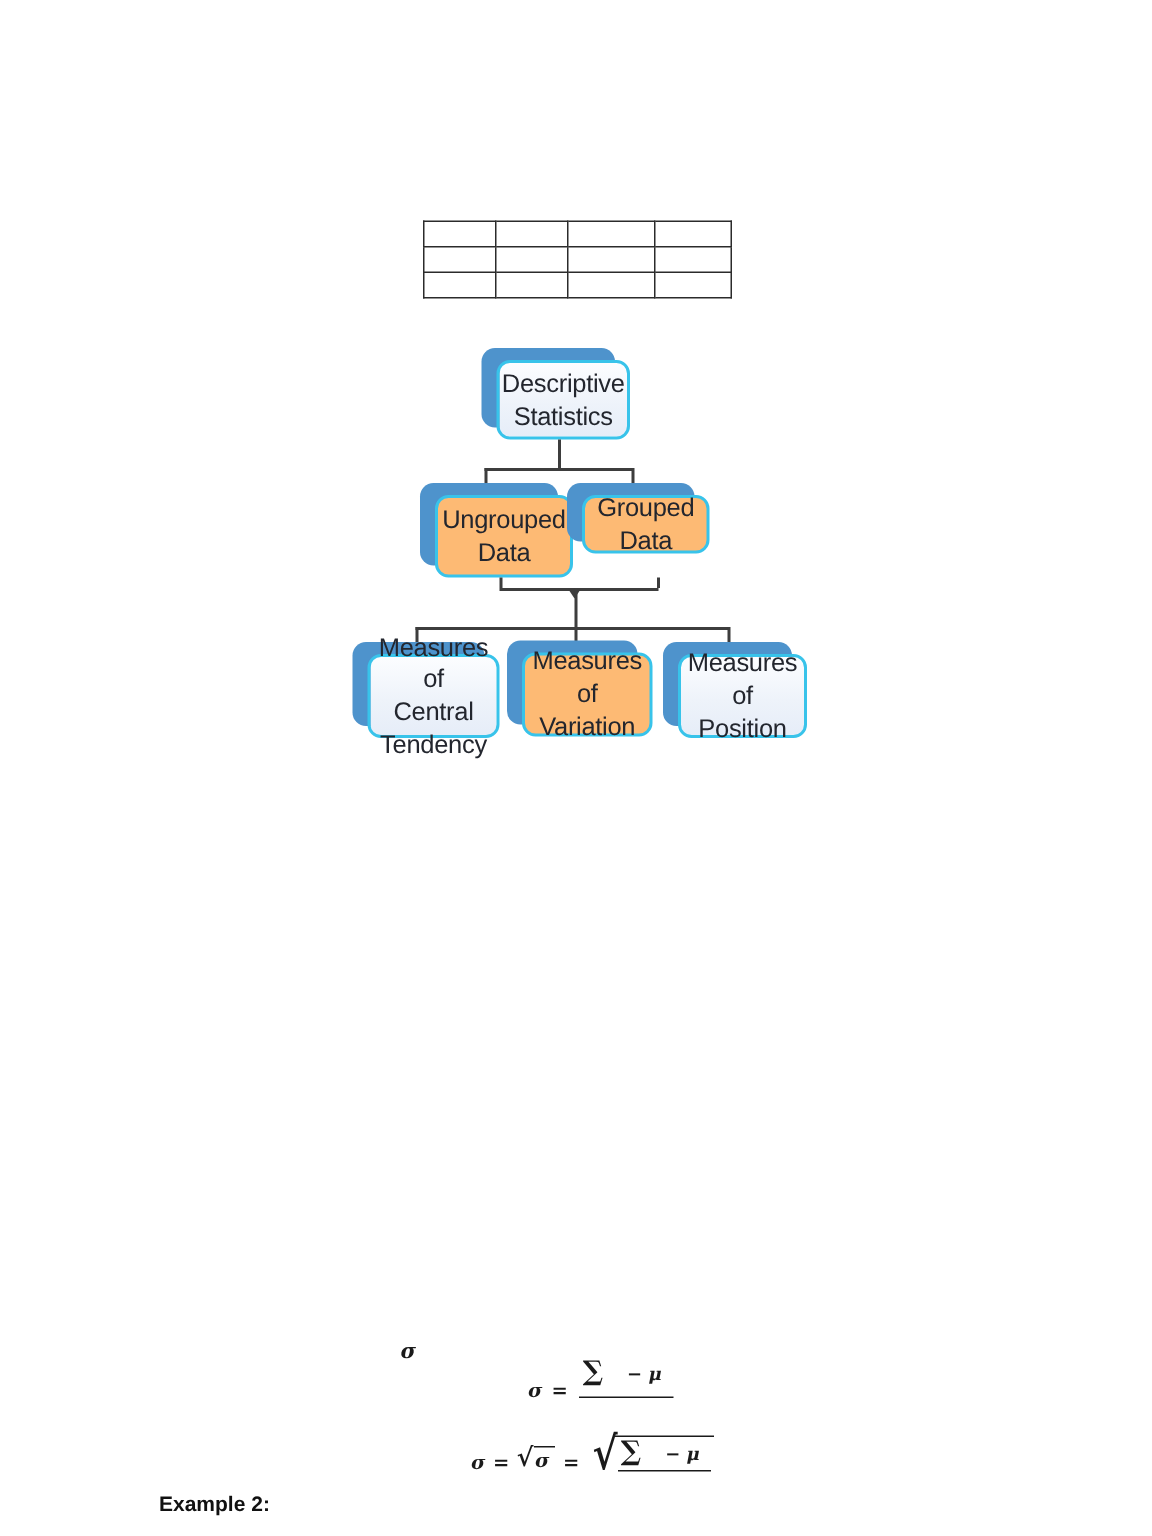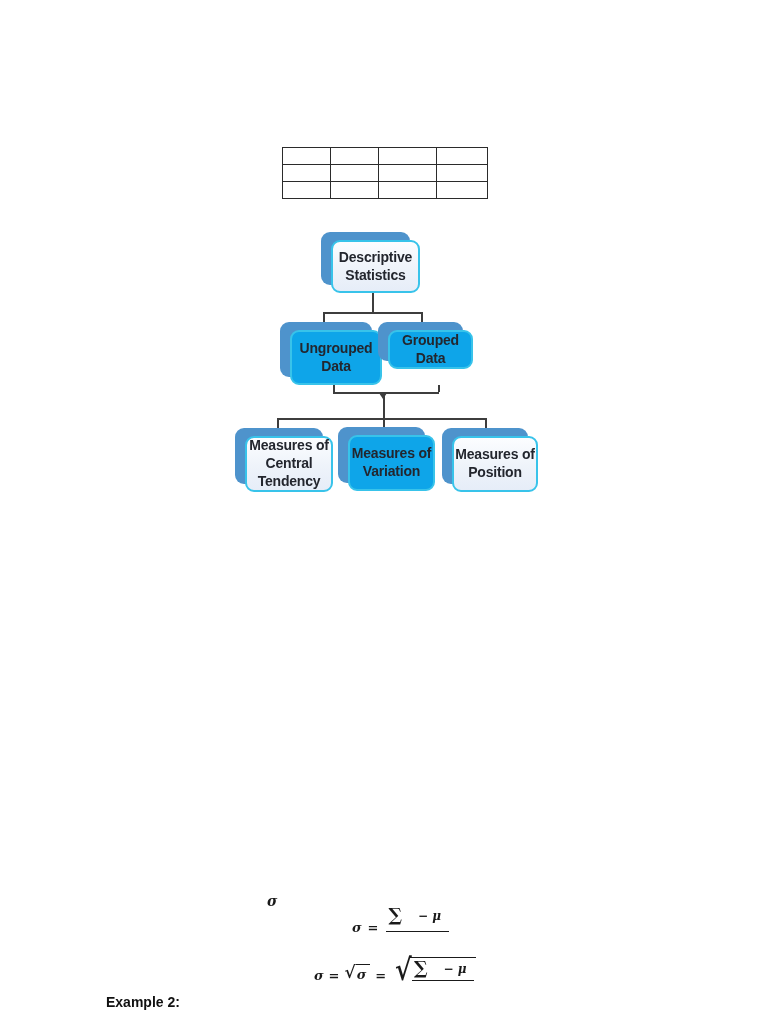--- a/index.html
+++ b/index.html
@@ -25,23 +25,23 @@
   .node-shadow {
     position:absolute; left:-10px; top:-8px; width:100%; height:100%;
     background:#4e93cc; border-radius:9px;
   }
   .node-front {
     position:absolute; inset:0; border-radius:9px;
     display:flex; align-items:center; justify-content:center; text-align:center;
     border:2px solid #38c3ea;
   }
   .node-front.light { background:linear-gradient(180deg,#fcfdff 0%,#eef3fa 55%,#e6edf8 100%); }
-  .node-front.yellow { background:#0ea5e9; }
+  .node-front.yellow { background:#fdba74; }
   .node-label {
-    font-weight:bold; font-size:14px; line-height:1.28; color:#23262e;
+    font-weight:normal; font-size:17px; line-height:1.28; color:#23262e;
     white-space:pre-line; letter-spacing:-0.2px;
   }
   .conn-h { position:absolute; height:1.6px; background:#3d3d3d; }
   .conn-v { position:absolute; width:1.6px; background:#3d3d3d; }
   .arrow-down {
     position:absolute; width:0; height:0;
     border-left:4px solid transparent; border-right:4px solid transparent;
     border-top:6px solid #3d3d3d;
   }
 

